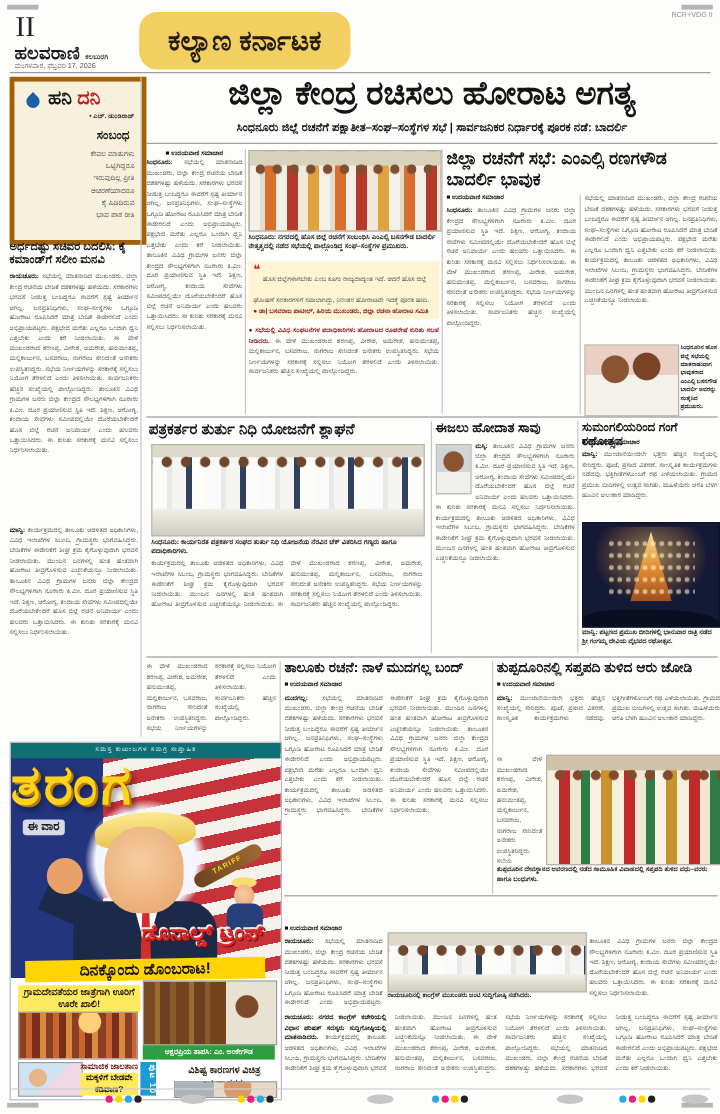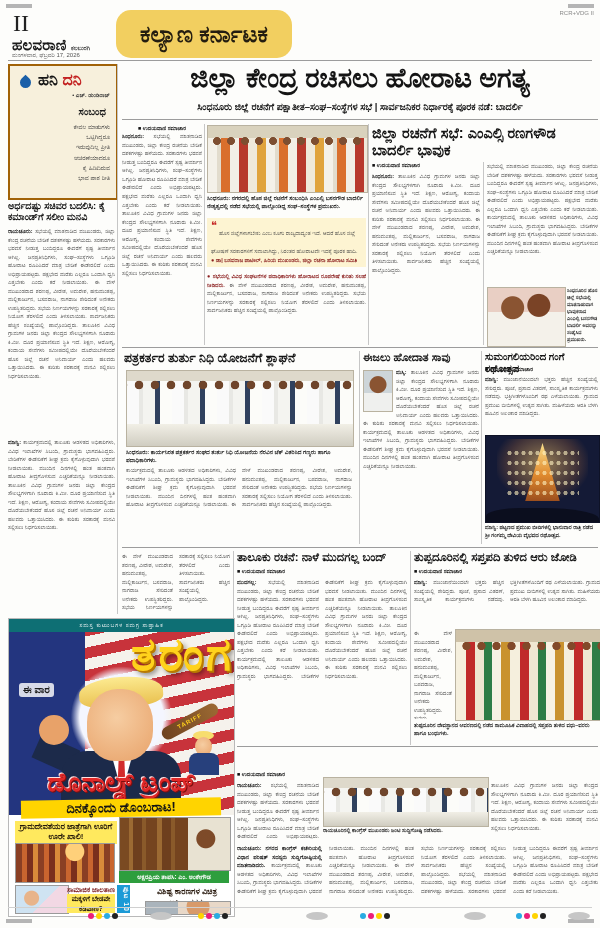--- a/index.html
+++ b/index.html
@@ -17,21 +17,21 @@
   .hl{font-weight:800;color:#141414;line-height:1.15;}
   .cornerbar{position:absolute;height:4px;background:#b5b5b5;}
   
   .pageno{font-family:"Liberation Serif",serif;font-size:24px;color:#222;}
   .logo{font-size:15px;font-weight:800;color:#1a1a1a;letter-spacing:.2px;}
   .edition{font-size:6px;color:#444;font-weight:700;}
   .dateline{font-size:6px;color:#555;}
   .banner{background:#f2cf60;text-align:center;font-size:23px;font-weight:800;color:#241d10;line-height:48px;border-radius:15px;}
   .plate{font-size:6px;color:#8a8a8a;text-align:right;}
   
-  .hanibox{background:#f7f0dc;border:2px solid #a16207;}
+  .hanibox{background:#f7f0dc;border:4px solid #a16207;}
   .drop{width:11px;height:11px;background:#1a5fa8;border-radius:0 50% 50% 50%;transform:rotate(45deg);}
   .hani-black{font-size:16px;font-weight:800;color:#151515;}
   .hani-red{font-size:16px;font-weight:800;color:#c32222;}
   .hani-author{font-size:5.6px;color:#333;font-weight:700;text-align:right;}
   .poem-title{font-size:10px;font-weight:800;color:#1c1c1c;text-align:right;}
   .poem{font-size:6.2px;color:#3a3a3a;text-align:right;line-height:1.65;}
   
   .qbox{background:#fdf4d2;padding:3px 4px;}
   .qmark{color:#c32222;font-size:11px;line-height:9px;float:left;margin-right:2px;}
   .qattr{font-size:5.5px;font-weight:700;color:#8a1d1d;}
@@ -75,41 +75,41 @@
   .char-crowd{position:absolute;bottom:0;left:0;width:100%;height:16%;background:#0b0e1e;border-radius:30% 50% 0 0/60% 80% 0 0;}
   
   .ad{position:absolute;border:1px solid #b9b9b9;background:#fff;overflow:hidden;}
   .ad-hero{position:absolute;left:0;top:0;width:100%;height:196px;overflow:hidden;
       background-image:
         radial-gradient(circle,#f4f6ff 28%,rgba(0,0,0,0) 34%),
         linear-gradient(90deg,#23357f 0 34%,rgba(0,0,0,0) 34%),
         repeating-linear-gradient(168deg,#c8333b 0 11px,#f5f2ec 11px 22px);}
   .ad-tagband{position:absolute;left:0;top:0;width:100%;height:13px;background:#0e6f74;
       color:#fff;font-size:5.5px;text-align:center;line-height:13px;letter-spacing:1px;}
-  .ad-masthead{position:absolute;left:0;top:8px;width:100%;text-align:right;font-size:46px;font-weight:800;
+  .ad-masthead{position:absolute;left:0;top:8px;width:100%;text-align:left;font-size:46px;font-weight:800;
       color:#ffd21c;text-shadow:2px 2px 0 #b97a00,4px 4px 5px rgba(0,0,0,.45);letter-spacing:3px;}
   .ad-week{position:absolute;left:10px;top:64px;font-size:10px;font-weight:700;color:#1c1c1c;
       background:rgba(255,255,255,.82);padding:1px 4px;border-radius:3px;}
   .t-suit{position:absolute;left:52px;top:132px;width:120px;height:64px;background:#1c2a4a;border-radius:26px 26px 0 0;}
   .t-shirt{position:absolute;left:102px;top:134px;width:22px;height:40px;background:#fff;clip-path:polygon(0 0,100% 0,50% 100%);}
   .t-tie{position:absolute;left:108px;top:136px;width:9px;height:46px;background:#d22c2c;clip-path:polygon(20% 0,80% 0,100% 100%,0 100%);}
   .t-face{position:absolute;left:78px;top:70px;width:66px;height:72px;border-radius:46% 46% 42% 42%;
       background:radial-gradient(circle at 45% 40%,#f6cda2,#e8a269);}
   .t-hair{position:absolute;left:70px;top:58px;width:84px;height:30px;border-radius:55% 55% 35% 35%;
       background:linear-gradient(#fcea90,#e9c04f);transform:rotate(-4deg);}
   .t-fist{position:absolute;left:30px;top:96px;width:30px;height:30px;border-radius:50%;background:#e8a269;}
   .t-sleeve{position:absolute;left:26px;top:122px;width:42px;height:26px;background:#1c2a4a;transform:rotate(24deg);}
   .bat{position:absolute;left:150px;top:96px;width:62px;height:13px;background:linear-gradient(90deg,#6e421f,#9c6a33);
       border-radius:7px;transform:rotate(-28deg);color:#ffd21c;font-size:6px;font-weight:800;text-align:center;line-height:13px;letter-spacing:1px;}
   .mini-face{position:absolute;left:186px;top:118px;width:17px;height:19px;border-radius:50%;
       background:radial-gradient(circle at 45% 40%,#f6cda2,#e8a269);}
   .mini-hair{position:absolute;left:184px;top:112px;width:21px;height:9px;border-radius:50%;background:#f7dd6e;}
   .mini-suit{position:absolute;left:180px;top:134px;width:30px;height:22px;background:#27407c;border-radius:8px 8px 0 0;}
-  .ad-title{position:absolute;left:0;top:148px;width:100%;text-align:center;font-size:26px;font-weight:800;
-      color:#e02828;text-shadow:1px 1px 0 #7c0f0f,-1px -1px 0 #ffe3e3;}
+  .ad-title{position:absolute;left:0;top:148px;width:100%;text-align:center;font-size:18px;font-weight:800;
+      color:#e02828;text-shadow:1px 1px 0 #7c0f0f,-1px -1px 0 #ffe3e3;padding-left:48px;}
   .ad-sub{position:absolute;left:12px;top:180px;width:200px;background:#ffd400;text-align:center;
       font-size:13px;font-weight:800;color:#141414;padding:1px 0;transform:rotate(-1deg);}
   .ad-item1{position:absolute;left:6px;top:202px;width:100px;background:#ffe95e;font-size:8px;font-weight:800;
       color:#23180a;text-align:center;line-height:1.3;padding:1px;}
   .ad-ph{position:absolute;border:1px solid #9a9a9a;overflow:hidden;}
   .ad-ph-jatre{background:radial-gradient(circle at 60% 20%,#ffd07a 0 9px,rgba(0,0,0,0) 10px),
       repeating-linear-gradient(90deg,#8a3f24 0 6px,#c9652f 6px 11px,#7a2f1d 11px 17px,#d98a3a 17px 22px);}
   .ad-ph-book{background:linear-gradient(90deg,#7a4a22 0 8%,#9c6a33 8% 12%,#6e3f1e 12% 20%,#8a5a2a 20% 24%,#75441f 24% 34%,#9c6a33 34% 38%,#6e3f1e 38% 46%,#8a5a2a 46% 50%,#75441f 50% 62%,#e8e2d2 62%),
       radial-gradient(circle at 78% 40%,#8a5432 0 9px,rgba(0,0,0,0) 10px);background-blend-mode:multiply;}
   .ad-ph-social{background:radial-gradient(circle at 30% 45%,#e8b48a 0 7px,rgba(0,0,0,0) 8px),

